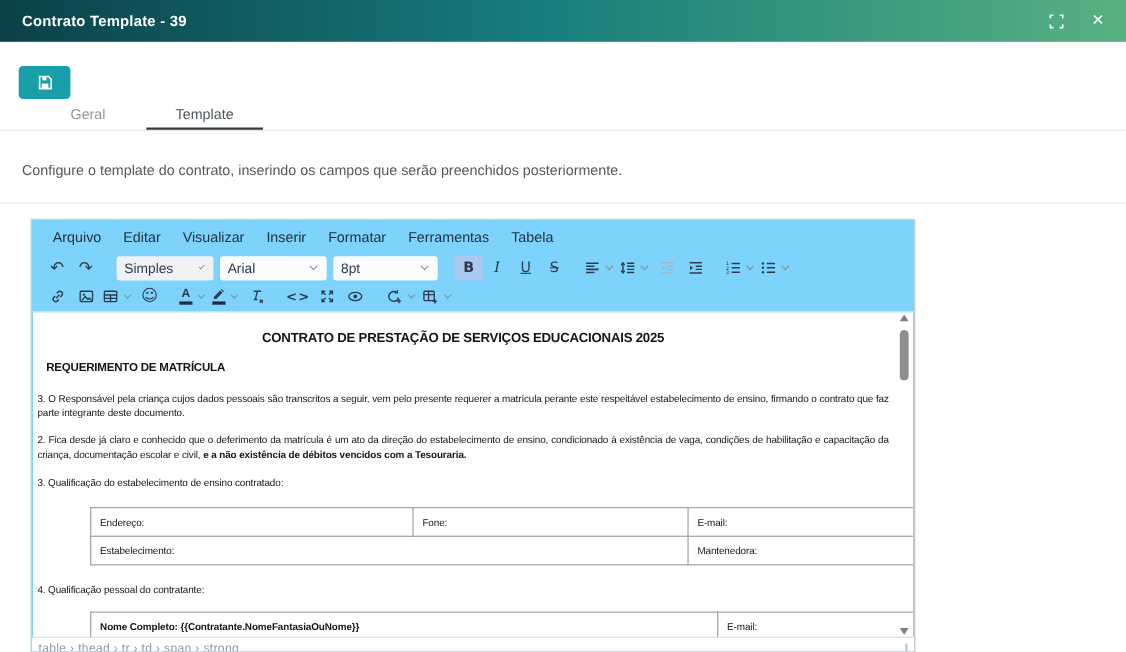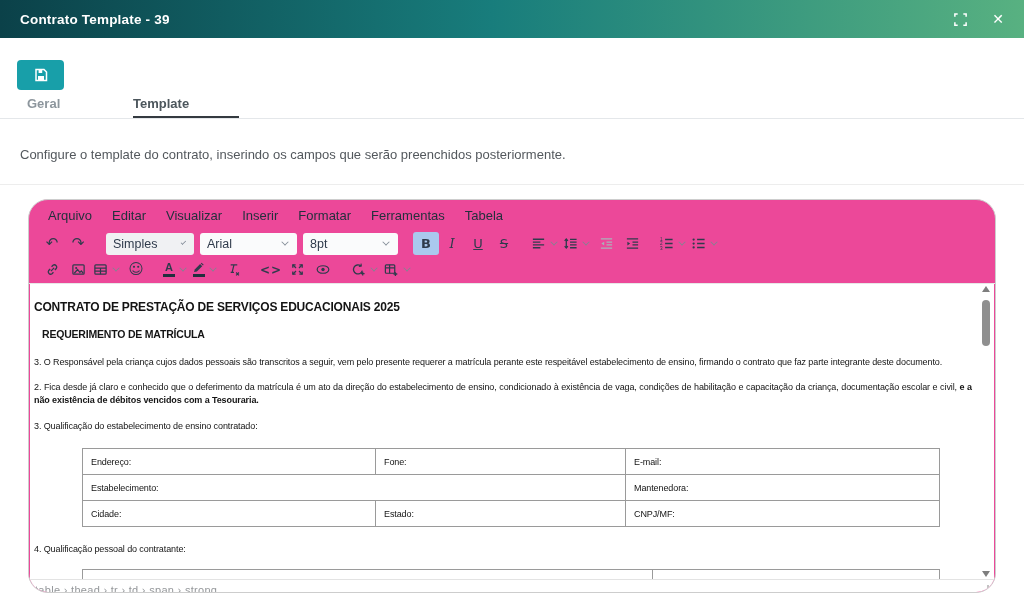--- a/index.html
+++ b/index.html
@@ -18,34 +18,34 @@
   .close-glyph { font-size:14px; font-weight:700; font-family:"DejaVu Sans",sans-serif; }
 
   
   .save-btn { position:absolute; left:17px; top:60px; width:47px; height:30px;
     background:#189fa9; border:none; border-radius:4px; cursor:pointer;
     display:flex; align-items:center; justify-content:center; }
 
   
   .tabs { position:absolute; top:92px; left:0; right:0; display:flex;
     border-bottom:1px solid #e4e7ea; }
-  .tab { width:106px; margin-left:27px; height:26px; line-height:24px; text-align:left;
-    font-size:13px; color:#8d969d; cursor:pointer;font-weight:bold; }
+  .tab { width:106px; margin-left:27px; height:26px; line-height:24px; text-align:center;
+    font-size:13px; color:#8d969d; cursor:pointer; }
   .tab:first-child { margin-left:27px; }
   .tab + .tab { margin-left:0; }
   .tab.active { color:#4c565c; box-shadow:inset 0 -2px 0 #343a40; }
 
   
   .desc { position:absolute; top:147px; left:20px; font-size:13px; color:#53585d; }
   .divider { position:absolute; top:184px; left:0; right:0; border:none;
     border-top:1px solid #ededed; }
 
   
-  .editor { position:absolute; top:199px; left:28px; width:968px; height:394px;
-    border:1px solid #cdcdcd; border-radius:20px; background:#ec4899; overflow:hidden; }
+  .editor { position:absolute; top:199px; left:28px; width:804px; height:394px;
+    border:1px solid #cdcdcd; border-radius:0; background:#7dd3fc; overflow:hidden; }
   .menubar { display:flex; align-items:center; height:31px; padding-left:9px; }
   .menu-item { font-size:13px; color:#24303d; padding:4px 10px; cursor:pointer; border-radius:3px; }
   .toolbar { display:flex; align-items:center; padding-left:10px; }
   .toolbar.row1 { height:25px; }
   .toolbar.row2 { height:28px; border-bottom:1px solid #e7e7e7; }
   .tbtn { min-width:26px; height:23px; display:flex; align-items:center; justify-content:center;
     background:transparent; border:none; border-radius:3px; color:#2f3b4c; cursor:pointer;
     padding:0 2px; }
   .tbtn.active { background:#aac9ee; }
   .tbtn.disabled { color:#a9b2ba; }
@@ -64,21 +64,21 @@
     font-size:12.5px; color:#2f3b4c; cursor:pointer; background:#f0f1f3;gap:20px; }
   .tb-select.flat { background:#fafbfc; }
   .w-style{width:88px;} .w-font{width:97px;} .w-size{width:95px;}
   .color-stack { display:flex; flex-direction:column; align-items:center; gap:1px; }
   .color-bar { width:12px; height:2.5px; background:#222f3e; }
 
   
   .content { position:absolute; top:84px; left:1px; right:1px; height:295px;
     background:#fff; overflow:hidden; padding:0 22px 0 4px; }
   .doc { color:#141414; }
-  .doc-title { font-size:12px; font-weight:700; text-align:left; margin-top:16px;
+  .doc-title { font-size:12px; font-weight:700; text-align:center; margin-top:16px;
     letter-spacing:-.2px; }
   .doc-heading { font-size:10.5px; font-weight:700; margin:14px 0 0 8px; letter-spacing:-.2px; }
   .doc p { font-size:9px; line-height:13px; text-align:justify; letter-spacing:-.1px; }
   .p1 { margin-top:16px; } .p2 { margin-top:12px; } .p3 { margin-top:13px; } .p4 { margin-top:16px; }
   .doc-table { border-collapse:collapse; table-layout:fixed; width:857px;
     margin:15px 0 0 48px; }
   .doc-table.t2 { margin-top:13px; }
   .doc-table td { border:1px solid #9a9a9a; height:26px; font-size:9px;
     padding:0 4px 0 8px; letter-spacing:-.1px; vertical-align:middle; }
   .doc-table td.bold { font-weight:700; }
@@ -366,25 +366,20 @@
         <tbody>
             <tr>
           <td>Endereço:</td>
           <td>Fone:</td>
           <td>E-mail:</td>
         </tr>
         <tr>
           <td colspan="2">Estabelecimento:</td>
           <td>Mantenedora:</td>
         </tr>
-        <tr>
-          <td>Cidade:</td>
-          <td>Estado:</td>
-          <td>CNPJ/MF:</td>
-        </tr>
       </tbody>
         </table>
 
       <p class="p4">4. Qualificação pessoal do contratante:</p>
 
       <table class="doc-table t2">
         <colgroup>
             <col style="width:570px">
             <col style="width:287px">
           </colgroup>

